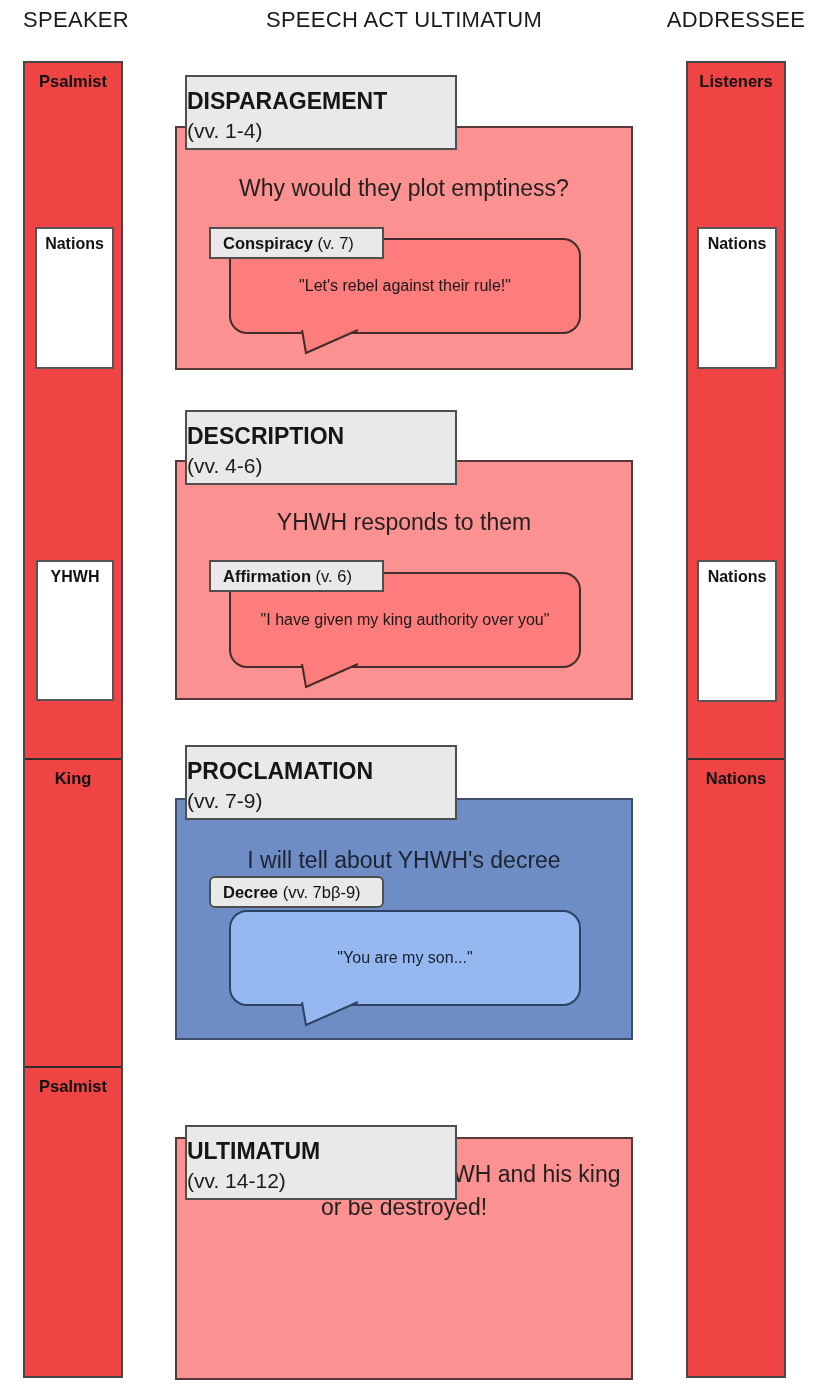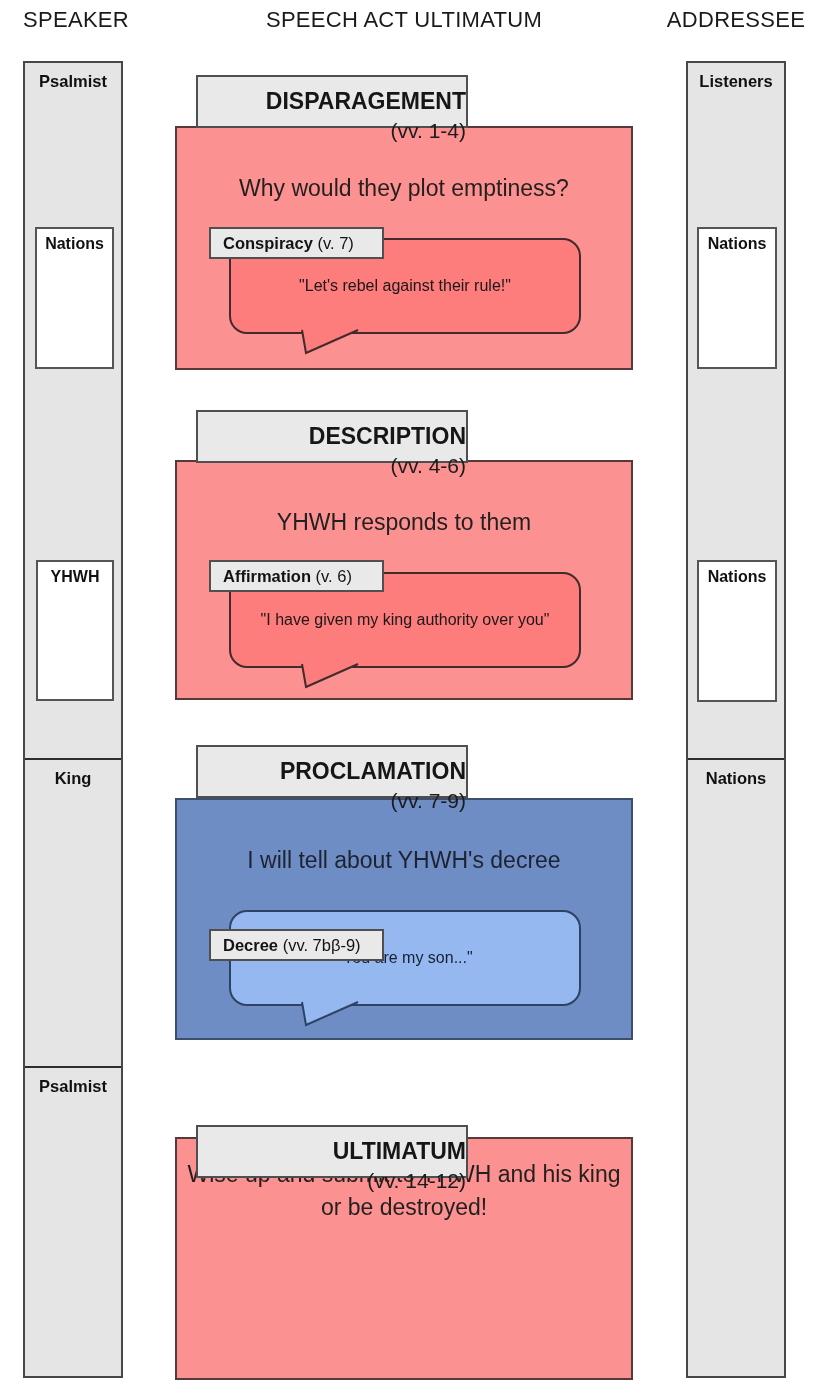--- a/index.html
+++ b/index.html
@@ -6,30 +6,30 @@
   body{font-family:"Liberation Sans","DejaVu Sans",sans-serif;color:#1c1c1c;}
   #canvas{position:relative;width:825px;height:1398px;background:#fff;overflow:hidden;padding-left:8px;}
   *{box-sizing:border-box;}
 
   
   .top-label{position:absolute;top:6px;height:28px;font-size:22px;line-height:28px;
     text-align:center;white-space:nowrap;color:#1a1a1a;letter-spacing:0.3px;}
 
   
   .col{position:absolute;top:61px;width:100px;height:1317px;border:2px solid #474747;
-    background:#e5e5e5;display:flex;flex-direction:column;}
+    background:#ef4444;display:flex;flex-direction:column;}
   .seg{position:relative;width:100%;}
   .seg + .seg{border-top:2px solid #2e2e2e;}
   .seg-label{padding-top:9px;text-align:center;font-weight:bold;font-size:16.5px;color:#111;}
   .sub-box{position:absolute;border:2px solid #555;background:#fff;}
   .sub-box .seg-label{padding-top:6px;font-size:16px;}
 
   
-  .sec-header{position:absolute;left:196px;width:272px;height:53px;z-index:5;
-    background:var(--header_fill,#E9E9E9);border:2px solid #4f4f4f;text-align:right;}
+  .sec-header{position:absolute;left:185px;width:272px;height:75px;z-index:5;
+    background:var(--header_fill,#E9E9E9);border:2px solid #4f4f4f;text-align:left;}
   .sec-title{font-size:23px;font-weight:bold;line-height:30px;margin-top:9px;color:#161616;}
   .sec-verses{font-size:21px;line-height:30px;color:#1c1c1c;}
 
   .body-box{position:absolute;left:175px;width:458px;z-index:1;}
   .body-box.red{background:var(--pink_body,#FC9191);border:2px solid #563a3a;}
   .body-box.blue{background:var(--blue_body,#6E8DC4);border:2px solid #3e4e6d;}
   .prompt{margin:44px auto 0 auto;max-width:440px;text-align:center;
     font-size:23px;line-height:33px;color:#241f1f;}
   .body-box.blue .prompt{color:#1e2331;}
 
@@ -137,21 +137,21 @@
     <div class="sec-title">PROCLAMATION</div>
     <div class="sec-verses">(vv. 7-9)</div>
   </div>
   <div class="bubble blue" style="top:910px;">
     <div class="quote">"You are my son..."</div>
     <svg class="tail" viewBox="0 0 58 25" preserveAspectRatio="none">
       <polygon points="0,0 56,0 4,23"></polygon>
       <path d="M0,0 L4,23 L56,0"></path>
     </svg>
   </div>
-  <div class="callout-label" style="top:929px;">
+  <div class="callout-label" style="top:876px;border-radius:6px;">
     <span class="bold">Decree</span><span> (vv. 7bβ-9)</span>
   </div>
 
   <div class="body-box red" style="top:1137px;height:243px;">
     <div class="prompt" style="margin-top:19px;max-width:460px;">Wise up and submit to YHWH and his king or be destroyed!</div>
   </div>
   <div class="sec-header" style="top:1085px;margin-top:40px;">
     <div class="sec-title">ULTIMATUM</div>
     <div class="sec-verses">(vv. 14-12)</div>
   </div>

